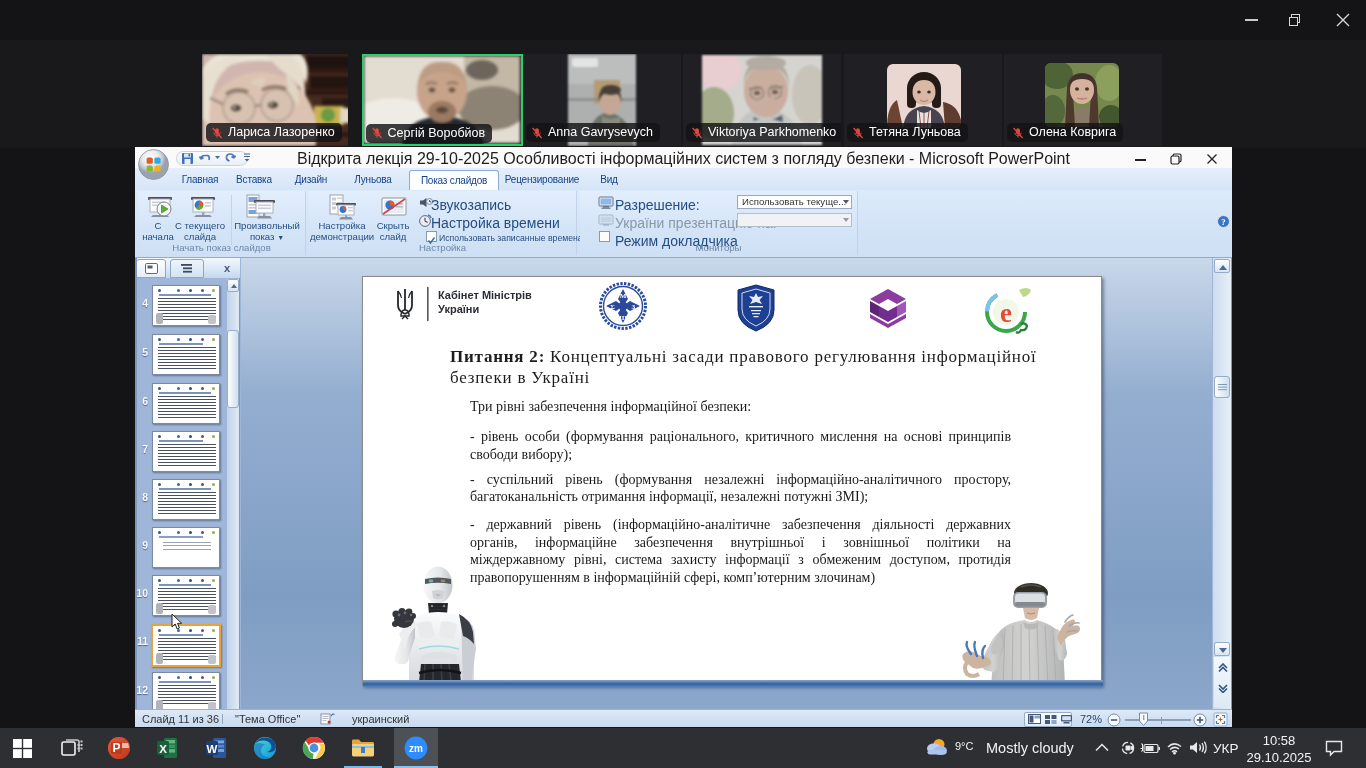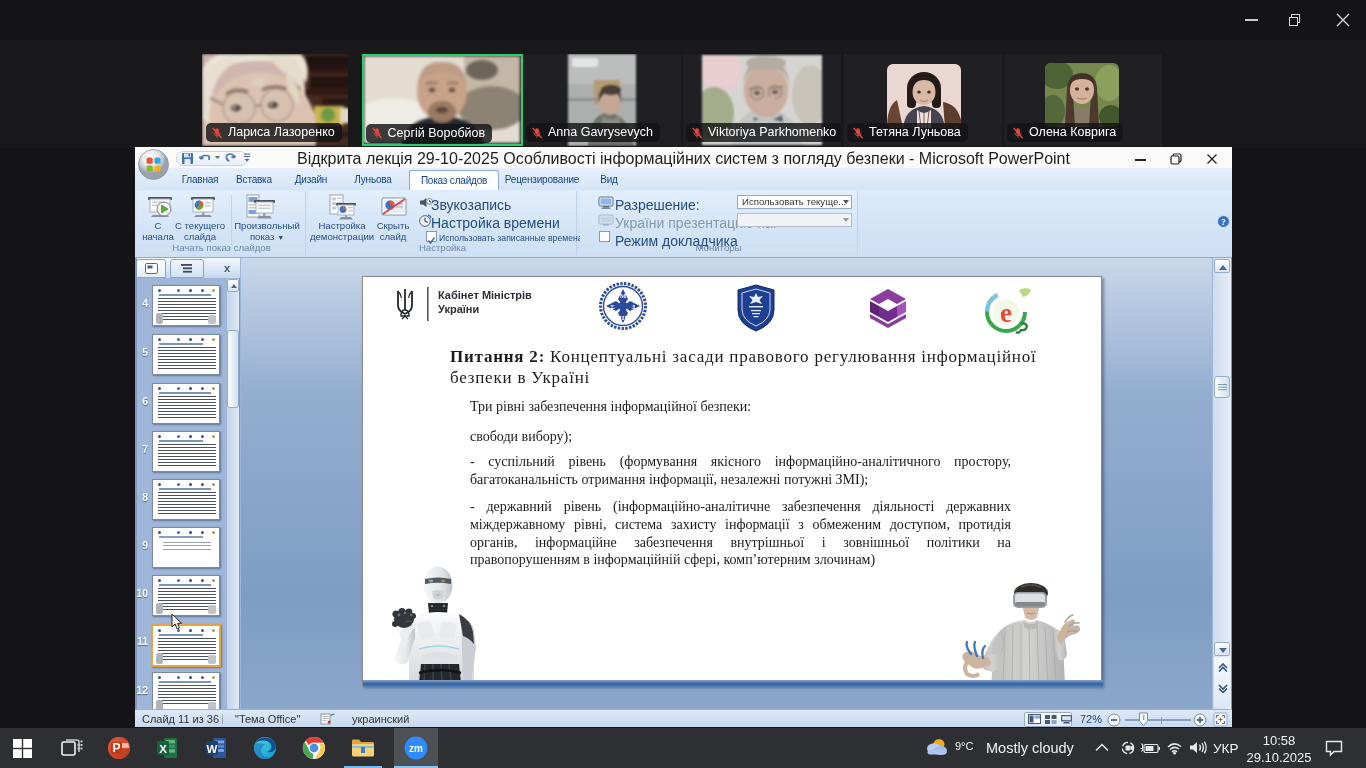--- a/index.html
+++ b/index.html
@@ -573,26 +573,27 @@
           <circle cx="25" cy="28" r="19" fill="none" stroke="#7ac4ea" stroke-width="4" stroke-dasharray="20 100" stroke-dashoffset="-60"></circle>
           <circle cx="25" cy="28" r="13" fill="#f0f8e8"></circle>
           <text x="25" y="38" font-size="27" font-weight="bold" fill="#e84a3a" text-anchor="middle" font-family="Liberation Serif">e</text>
           <path d="M40 40 q4 -2 6 2 q-1 5 -6 4 q-2 4 -5 2" fill="none" stroke="#2a7a3a" stroke-width="2.2"></path>
         </svg>
 
         <div class="abs" style="left:87px;top:70px;width:620px;font-size:17px;letter-spacing:.78px;line-height:20.6px;color:#1c1c1c"><b>Питання 2: </b>Концептуальні засади правового регулювання інформаційної<br>безпеки в Україні</div>
 
         <div class="abs" id="body1" style="left:107px;top:120.6px;width:541px;font-size:14px;line-height:17.6px;color:#1a1a1a">
           <div style="margin-bottom:13px">Три рівні забезпечення інформаційної безпеки:</div>
+          <div class="jl">- рівень особи (формування раціонального, критичного мислення на основі принципів</div>
           <div style="margin-bottom:7.5px">свободи вибору);</div>
-          <div class="jl">- суспільний рівень (формування якісного інформаційно-аналітичного простору,</div>
+          <div class="jl">- суспільний рівень (формування незалежні інформаційно-аналітичного простору,</div>
           <div style="margin-bottom:10px">багатоканальність отримання інформації, незалежні потужні ЗМІ);</div>
           <div class="jl">- державний рівень (інформаційно-аналітичне забезпечення діяльності державних</div>
+          <div class="jl">органів, інформаційне забезпечення внутрішньої і зовнішньої політики на</div>
           <div class="jl">міждержавному рівні, система захисту інформації з обмеженим доступом, протидія</div>
-          <div class="jl">органів, інформаційне забезпечення внутрішньої і зовнішньої політики на</div>
           <div>правопорушенням в інформаційній сфері, комп’ютерним злочинам)</div>
         </div>
 
         <svg class="abs" style="left:12px;top:281px" width="104" height="127">
           <defs>
               <linearGradient id="rb" x1="0" y1="0" x2="1" y2="0">
                 <stop offset="0" stop-color="#f6f7f8"></stop>
                 <stop offset=".6" stop-color="#e3e5e8"></stop>
                 <stop offset="1" stop-color="#c0c4ca"></stop>
               </linearGradient>

